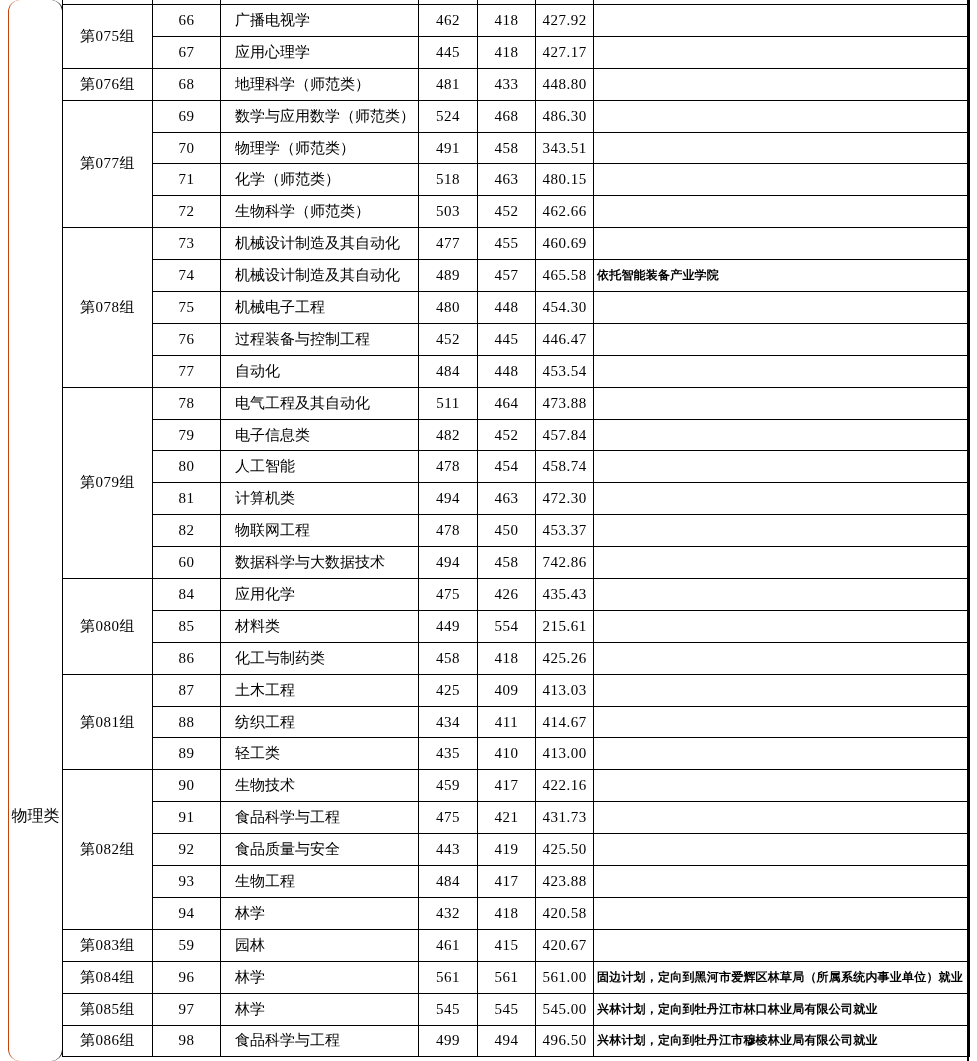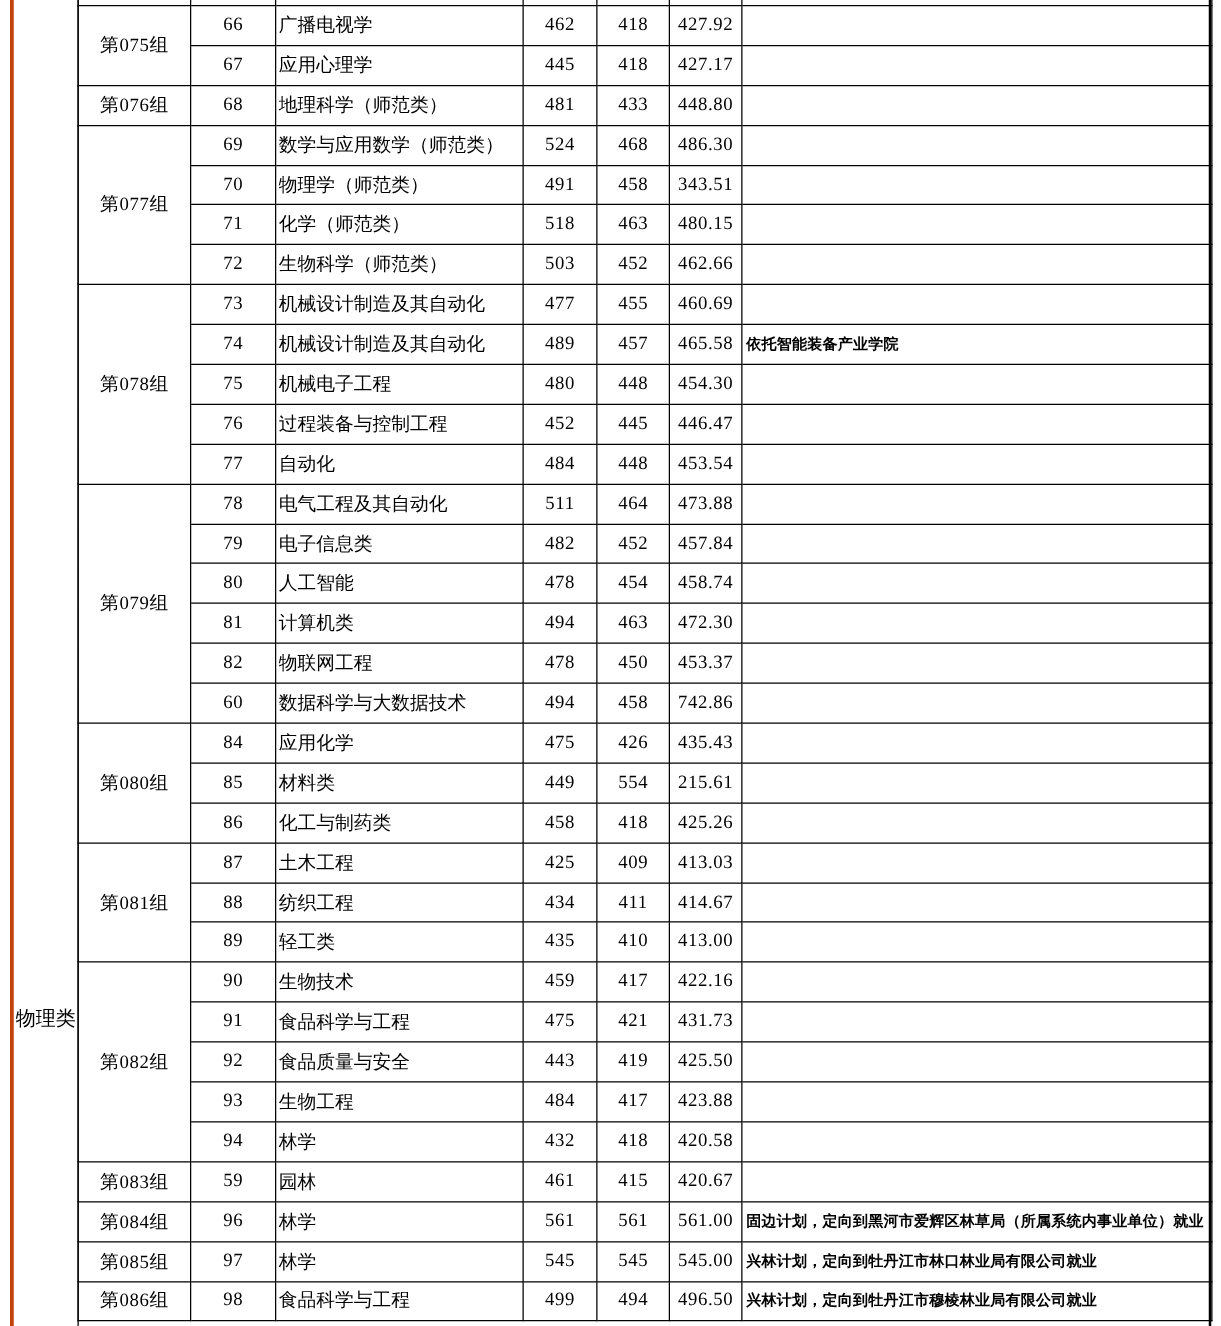--- a/index.html
+++ b/index.html
@@ -21,23 +21,24 @@
     overflow: hidden;
   }
   
   .category-col {
     position: absolute;
     left: 8px;
     top: 0;
     width: 55px;
     height: 1061px;
     box-sizing: border-box;
-    border-left: 3px solid #c2410c;
+    border-left: 1px solid #c2410c;
     border-right: 1px solid #000;
     background: #ffffff;
+    border-radius: 12px;
   }
   .category-label {
     position: absolute;
     top: 806px;
     left: 0;
     width: 100%;
     text-align: center;
     font-size: 16px;
     line-height: 20px;
     white-space: nowrap;
@@ -71,21 +72,21 @@
   }
   tr.sliver-row td {
     border-top: none;
     height: 4px;
   }
   tr.data-row {
     height: 31.9px;
   }
   td.major-cell {
     text-align: left;
-    padding-left: 2px;
+    padding-left: 14px;
   }
   td.remark-cell {
     text-align: left;
     padding-left: 3px;
     font-size: 12px;
     font-weight: 600;
     letter-spacing: 0.2px;
   }
   td.group-cell, td.seq-cell, td.score-cell {
     letter-spacing: 0.5px;

